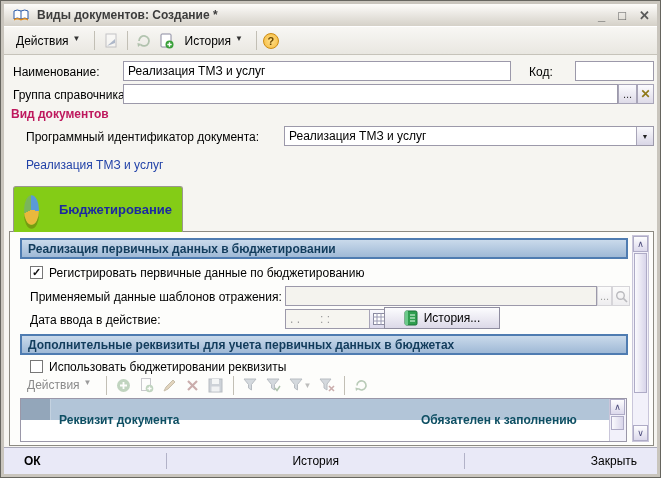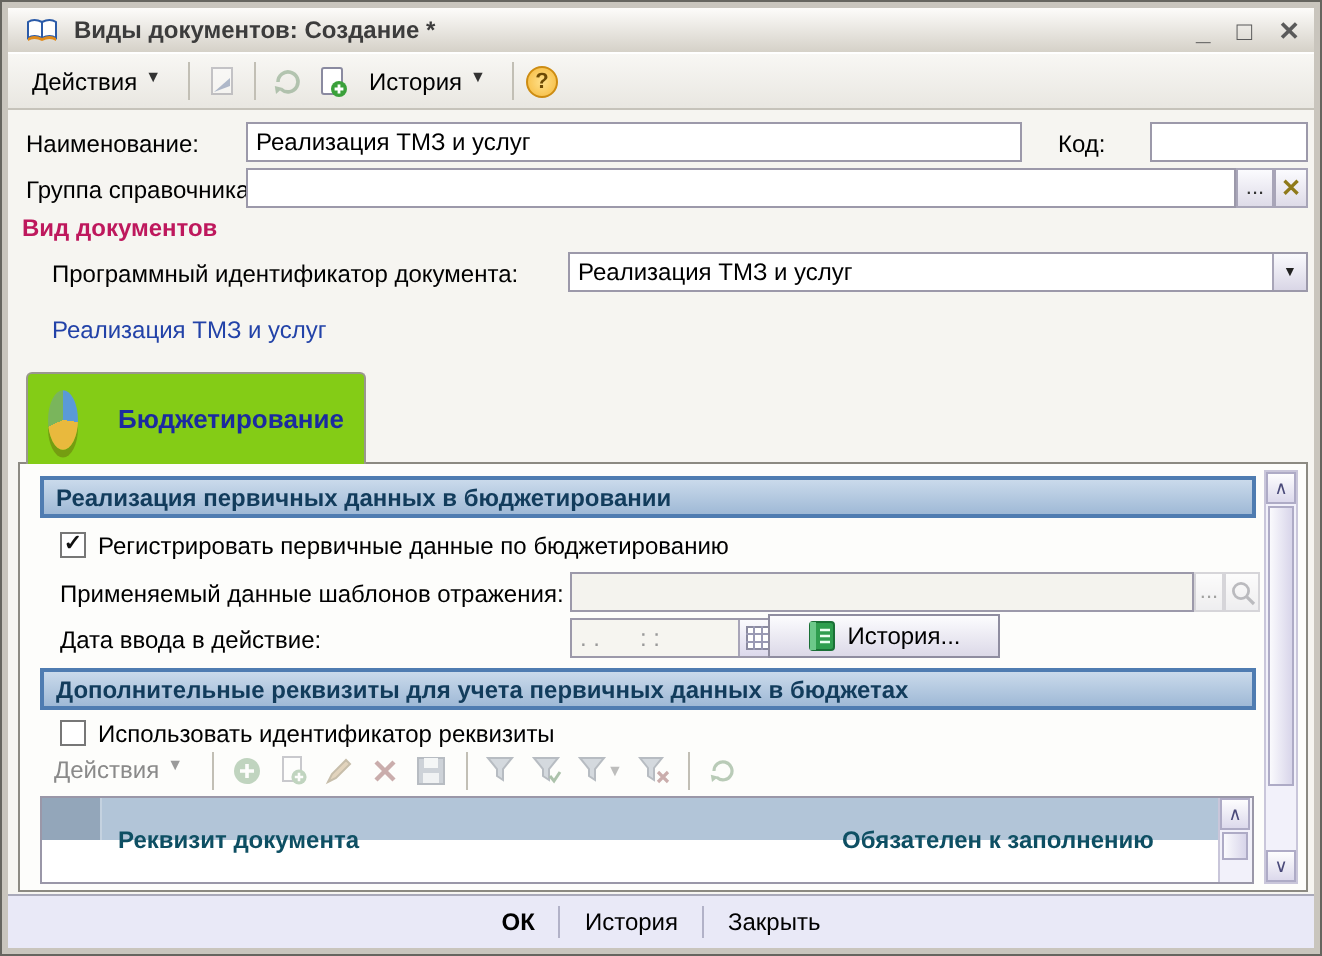--- a/index.html
+++ b/index.html
@@ -110,21 +110,21 @@
   .varrow {
     position:absolute; left:0; width:15px; height:16px;
     background:linear-gradient(#fdfdfe,#dcd9ec); border:1px solid #aeabc6;
     color:#4a4a7a; font-size:9px; display:flex; align-items:center; justify-content:center;
   }
   .vthumb { position:absolute; left:1px; width:13px; background:linear-gradient(90deg,#fafafd,#d8d5ea); border:1px solid #aeabc6; }
   
   .footer {
     position:absolute; left:3px; right:3px; bottom:3px; height:27px;
     background:#e9e9f7; border-top:1px solid #a9a9b9;
-    display:flex; align-items:center; justify-content:center; padding:0 8px;
+    display:flex; align-items:center; justify-content:space-between; padding:0 8px;
   }
   .f-btn { background:none; border:none; font:12px "Liberation Sans", sans-serif; padding:2px 12px; color:#000; }
   .f-btn.bold { font-weight:bold; }
   .f-sep { width:1px; height:16px; background:#b2b2c8; }
 </style>
 </head>
 <body>
 
 <div class="window">
 
@@ -235,21 +235,21 @@
           <rect x="1" y="1" width="12" height="14" rx="1.5" fill="#2f9e4f" stroke="#1a7036"></rect>
           <rect x="1" y="1" width="3" height="14" fill="#6cc98a"></rect>
           <path d="M6,5 H11 M6,8 H11 M6,11 H11" stroke="#eafff0" stroke-width="1.2"></path>
         </svg>
       <span>История...</span>
     </span>
 
     <div class="sec-hdr" style="top:102px;">Дополнительные реквизиты для учета первичных данных в бюджетах</div>
 
     <span class="cb" style="left:20px; top:128px;"></span>
-    <span class="lbl" style="left:39px; top:128px;">Использовать идентификатор реквизиты</span>
+    <span class="lbl" style="left:39px; top:128px;">Использовать бюджетировании реквизиты</span>
 
     <div class="grid-toolbar">
       <span class="tb-btn">
         <span>Действия</span>
         <span class="menu-arrow" style="color:#9a9a9a;">▼</span>
       </span>
       <span class="sep"></span>
       <span class="ico disabled">
         <svg width="15" height="15">
             <circle cx="7.5" cy="7.5" r="6.5" fill="#57b057"></circle>

